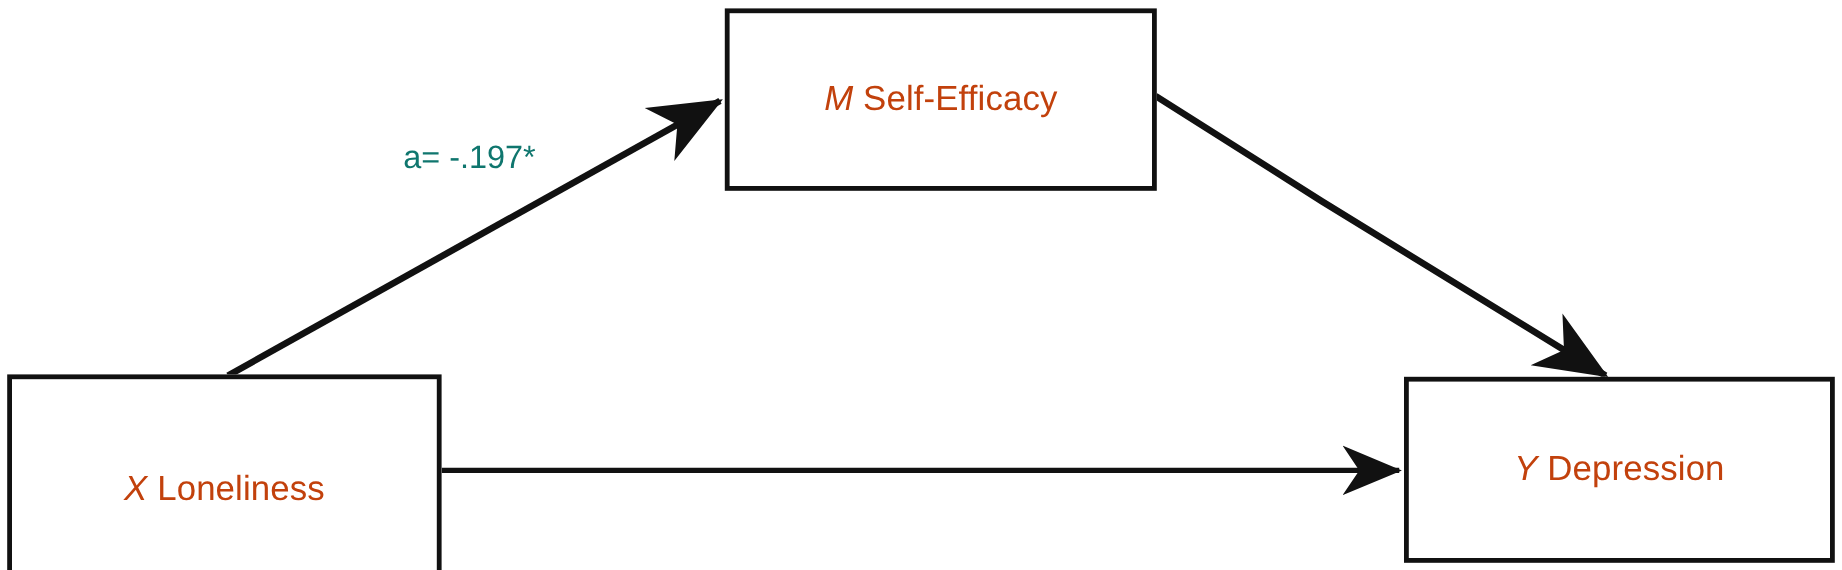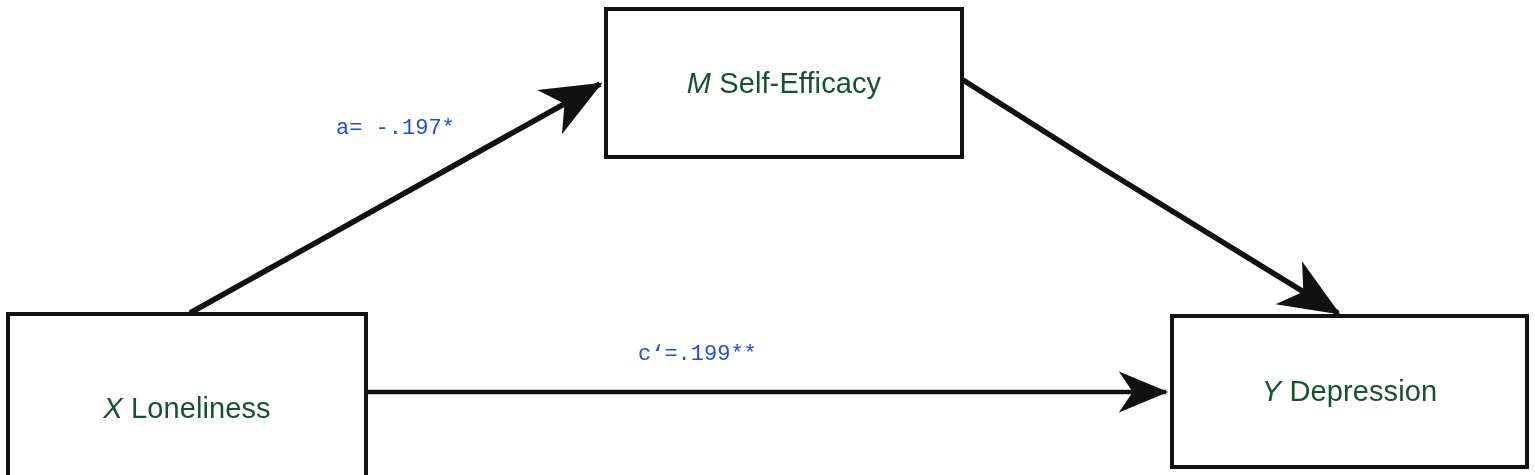--- a/index.html
+++ b/index.html
@@ -30,33 +30,33 @@
     background: #ffffff;
     border: 4px solid #111111;
     display: flex;
     align-items: center;
     justify-content: center;
     z-index: 3;
   }
   .node-label {
     font-family: "Liberation Sans", sans-serif;
     font-size: 29px;
-    color: #14532d;
+    color: #c2410c;
     letter-spacing: 0.1px;
     white-space: nowrap;
     line-height: 1;
   }
   .node-label .var {
     font-style: italic;
   }
   .path-label {
     position: absolute;
-    font-family: Liberation Mono, monospace;
-    font-size: 22px;
-    color: #1d4ed8;
+    font-family: Liberation Sans, sans-serif;
+    font-size: 27px;
+    color: #0f766e;
     white-space: nowrap;
     line-height: 1;
     z-index: 4;
     background: transparent;
   }
   #box-m  { left: 604px; top: 7px;   width: 360px; height: 152px; }
   #box-x  { left: 6px;   top: 312px; width: 362px; height: 192px; }
   #box-y  { left: 1170px;top: 314px; width: 359px; height: 155px; }
 
   #label-a  { left: 336px;  top: 118px; }
@@ -94,15 +94,14 @@
 
   <div class="node-box" id="box-x">
     <span class="node-label"><span class="var">X</span> <span>Loneliness</span></span>
   </div>
 
   <div class="node-box" id="box-y">
     <span class="node-label"><span class="var">Y</span> <span>Depression</span></span>
   </div>
 
   <div class="path-label" id="label-a">a= -.197*</div>
-  <div class="path-label" id="label-cp">c‘=.199**</div>
 
 </div>
 
 </body></html>

